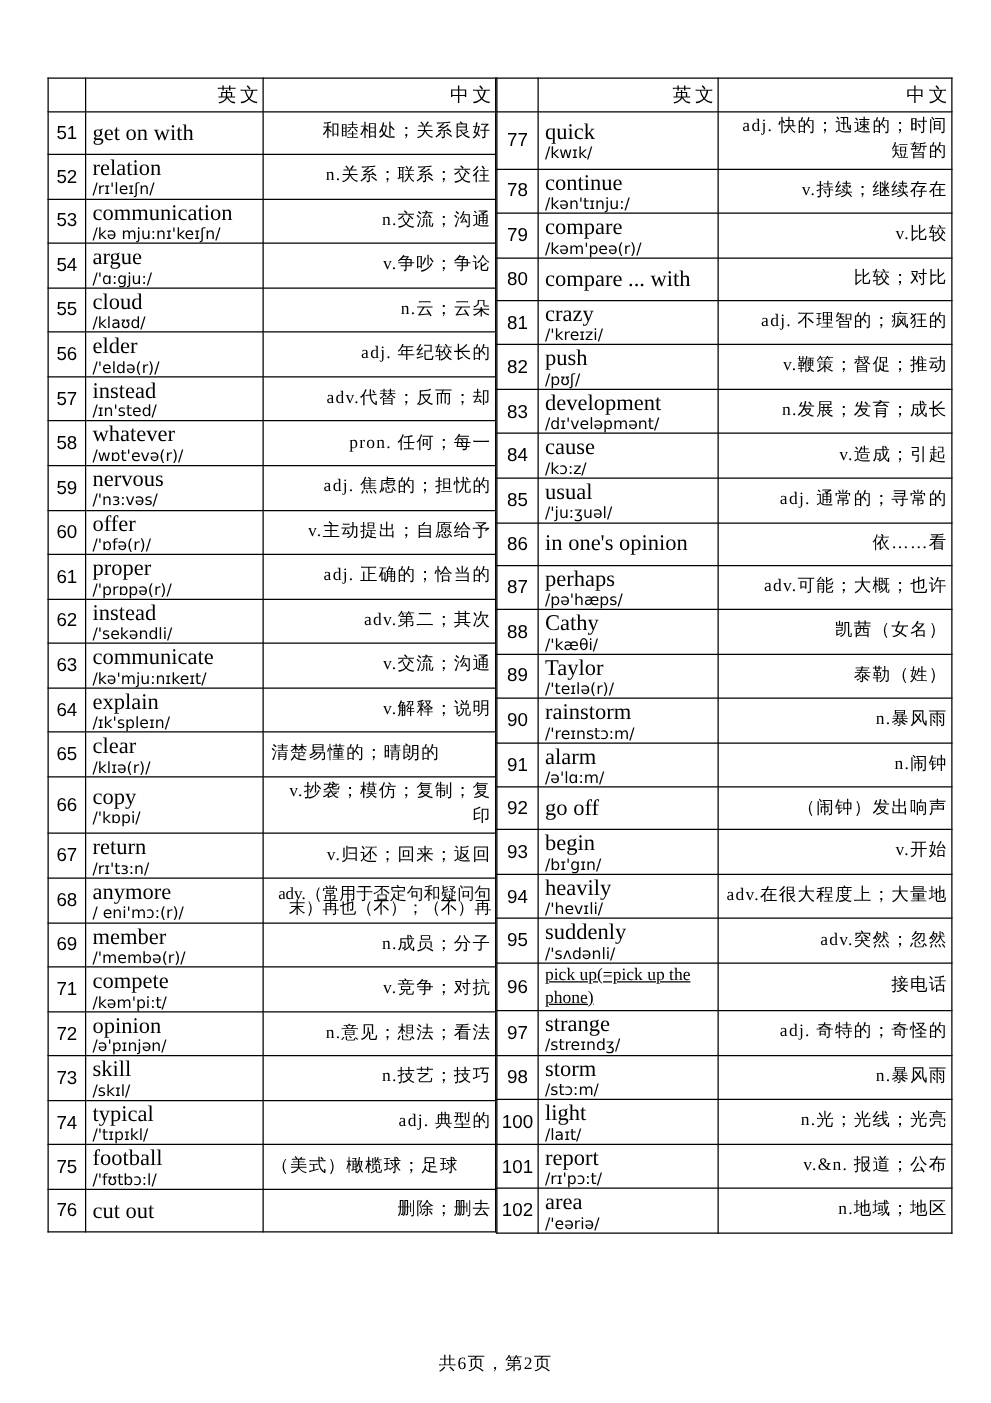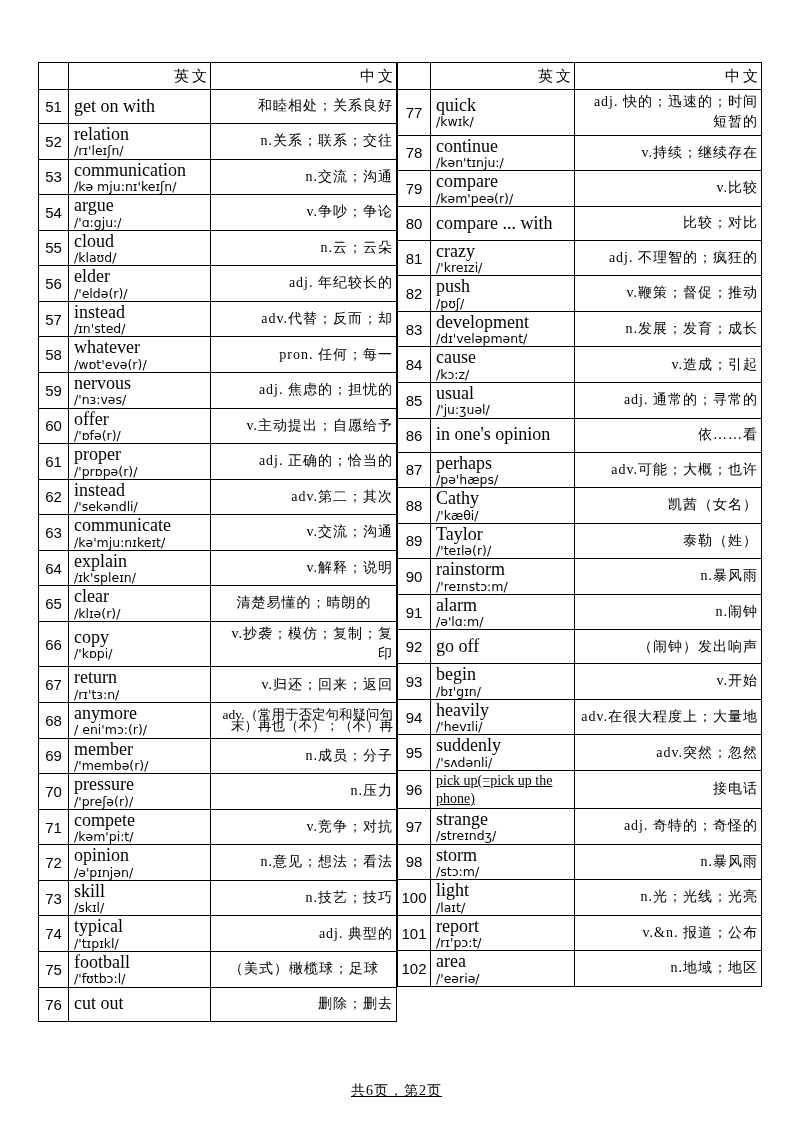--- a/index.html
+++ b/index.html
@@ -47,30 +47,29 @@
     font-family:"DejaVu Sans", sans-serif;
     letter-spacing:0px;
   }
   td.zh {
     padding:2px 3px 2px 6px;
     font-size:14px;
     line-height:1.45;
     letter-spacing:1px;
     text-align:right;
   }
-  td.zh.right { text-align:center; padding-right:5px; }
+  td.zh.right { text-align:left; padding-right:5px; }
   td.zh.squeeze { line-height:0.84; font-size:13.5px; letter-spacing:0; }
   .footer {
     position:absolute;
     left:0; right:0;
     top:1082px;
     text-align:center;
     font-size:14px;
     letter-spacing:1px;
-    text-decoration:underline;
   }
 </style>
 </head>
 <body>
 
 <div class="page">
   <div class="tables">
 
     <table class="vocab">
       <colgroup>
@@ -231,28 +230,20 @@
           </tr>
           <tr>
             <td class="num">69</td>
             <td class="en">
               <span class="word">member</span>
               <span class="phon">/'membə(r)/</span>
             </td>
             <td class="zh">n.成员；分子</td>
           </tr>
           <tr>
-            <td class="num">70</td>
-            <td class="en">
-              <span class="word">pressure</span>
-              <span class="phon">/'preʃə(r)/</span>
-            </td>
-            <td class="zh">n.压力</td>
-          </tr>
-          <tr>
             <td class="num">71</td>
             <td class="en">
               <span class="word">compete</span>
               <span class="phon">/kəm'pi:t/</span>
             </td>
             <td class="zh">v.竞争；对抗</td>
           </tr>
           <tr>
             <td class="num">72</td>
             <td class="en">

